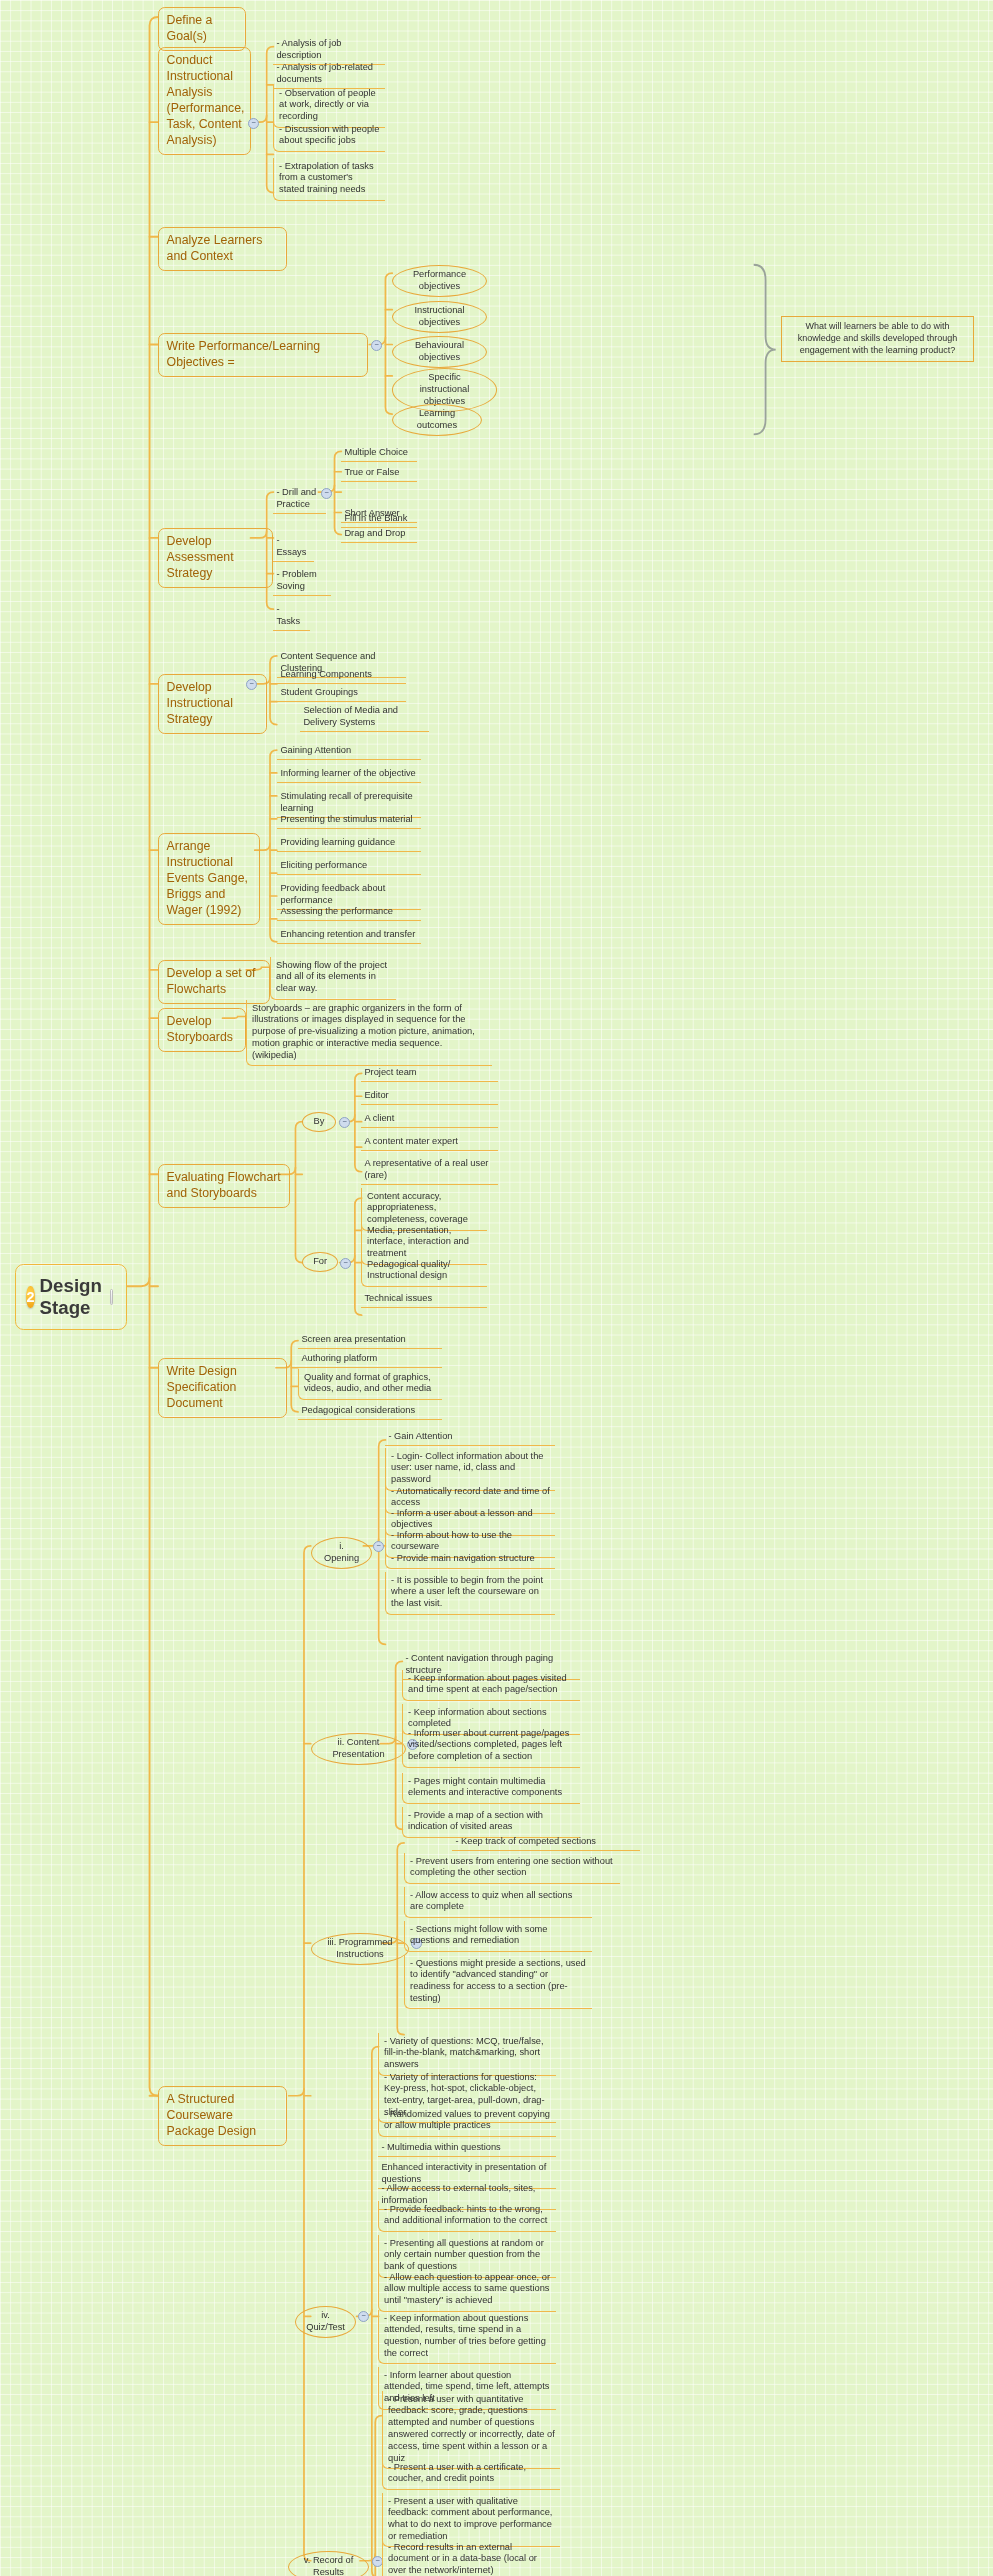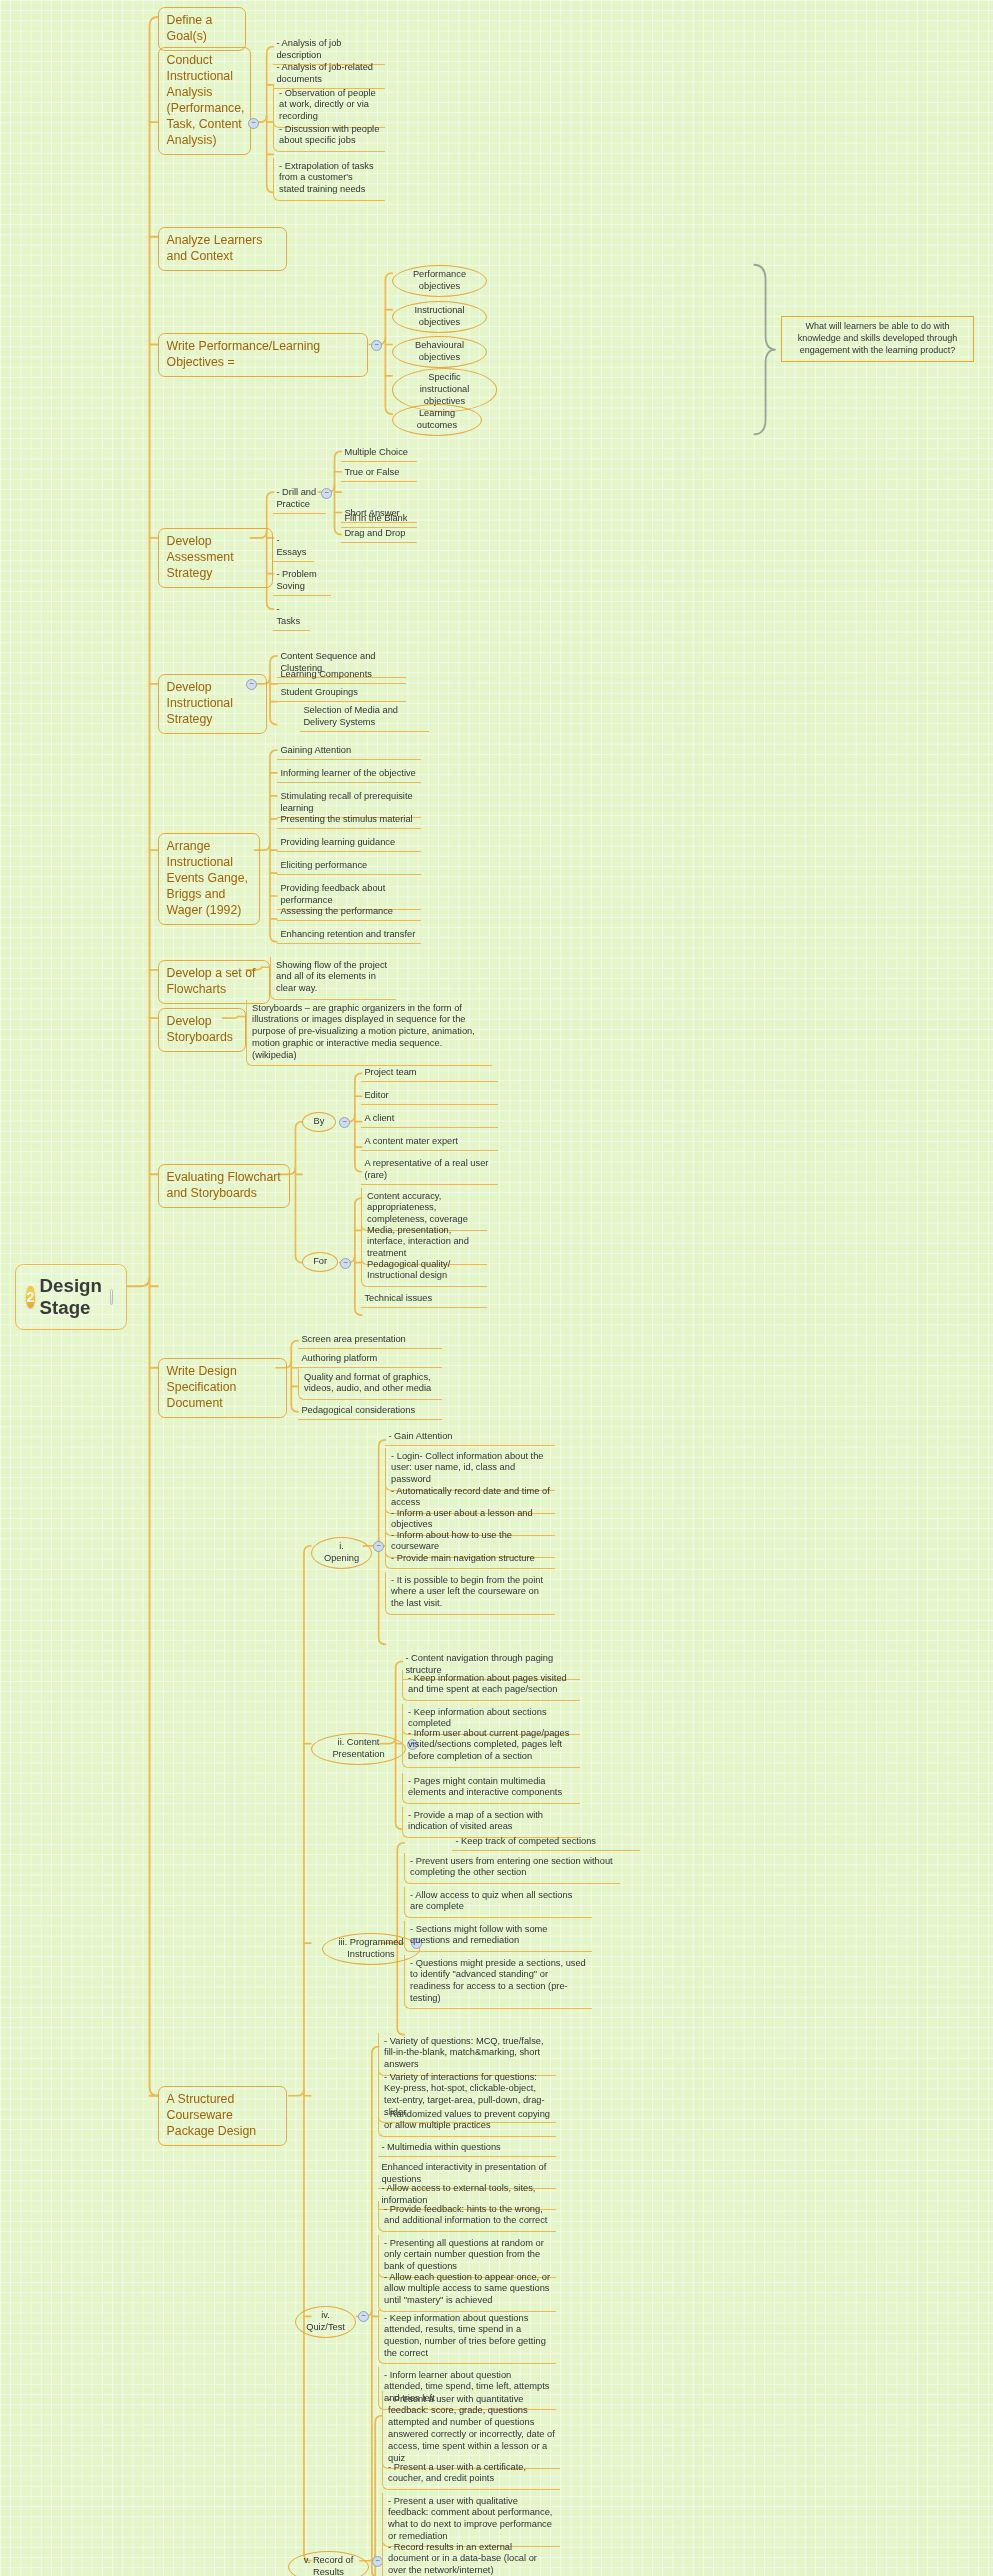--- a/index.html
+++ b/index.html
@@ -318,21 +318,21 @@
 
   <div class="node oval" style="left:311px;top:1733px;width:95px;"><span>ii. Content Presentation</span></div>
   <div class="collapse" style="left:407px;top:1739px;">−</div>
   <div class="node plain" style="left:402px;top:1651px;width:178px;"><span>- Content navigation through paging structure</span></div>
   <div class="node lvl2-box br" style="left:402px;top:1670px;width:178px;"><span>- Keep information about pages visited and time spent at each page/section</span></div>
   <div class="node lvl2-box br" style="left:402px;top:1704px;width:178px;"><span>- Keep information about sections completed</span></div>
   <div class="node lvl2-box br" style="left:402px;top:1725px;width:178px;"><span>- Inform user about current page/pages visited/sections completed, pages left before completion of a section</span></div>
   <div class="node lvl2-box br" style="left:402px;top:1773px;width:178px;"><span>- Pages might contain multimedia elements and interactive components</span></div>
   <div class="node lvl2-box br" style="left:402px;top:1807px;width:178px;"><span>- Provide a map of a section with indication of visited areas</span></div>
 
-  <div class="node oval" style="left:322px;top:1933px;width:98px;"><span>iii. Programmed Instructions</span></div>
+  <div class="node oval" style="left:311px;top:1933px;width:98px;"><span>iii. Programmed Instructions</span></div>
   <div class="collapse" style="left:411px;top:1938px;">−</div>
   <div class="node plain" style="left:404px;top:1834px;width:188px;margin-left:48px;"><span>- Keep track of competed sections</span></div>
   <div class="node lvl2-box br" style="left:404px;top:1853px;width:216px;"><span>- Prevent users from entering one section without completing the other section</span></div>
   <div class="node lvl2-box br" style="left:404px;top:1887px;width:188px;"><span>- Allow access to quiz when all sections are complete</span></div>
   <div class="node lvl2-box br" style="left:404px;top:1921px;width:188px;"><span>- Sections might follow with some questions and remediation</span></div>
   <div class="node lvl2-box br" style="left:404px;top:1955px;width:188px;"><span>- Questions might preside a sections, used to identify "advanced standing" or readiness for access to a section (pre-testing)</span></div>
 
   <div class="node oval" style="left:295px;top:2306px;width:61px;"><span>iv. Quiz/Test</span></div>
   <div class="collapse" style="left:358px;top:2311px;">−</div>
   <div class="node lvl2-box br" style="left:378px;top:2033px;width:178px;"><span>- Variety of questions: MCQ, true/false, fill-in-the-blank, match&amp;marking, short answers</span></div>

